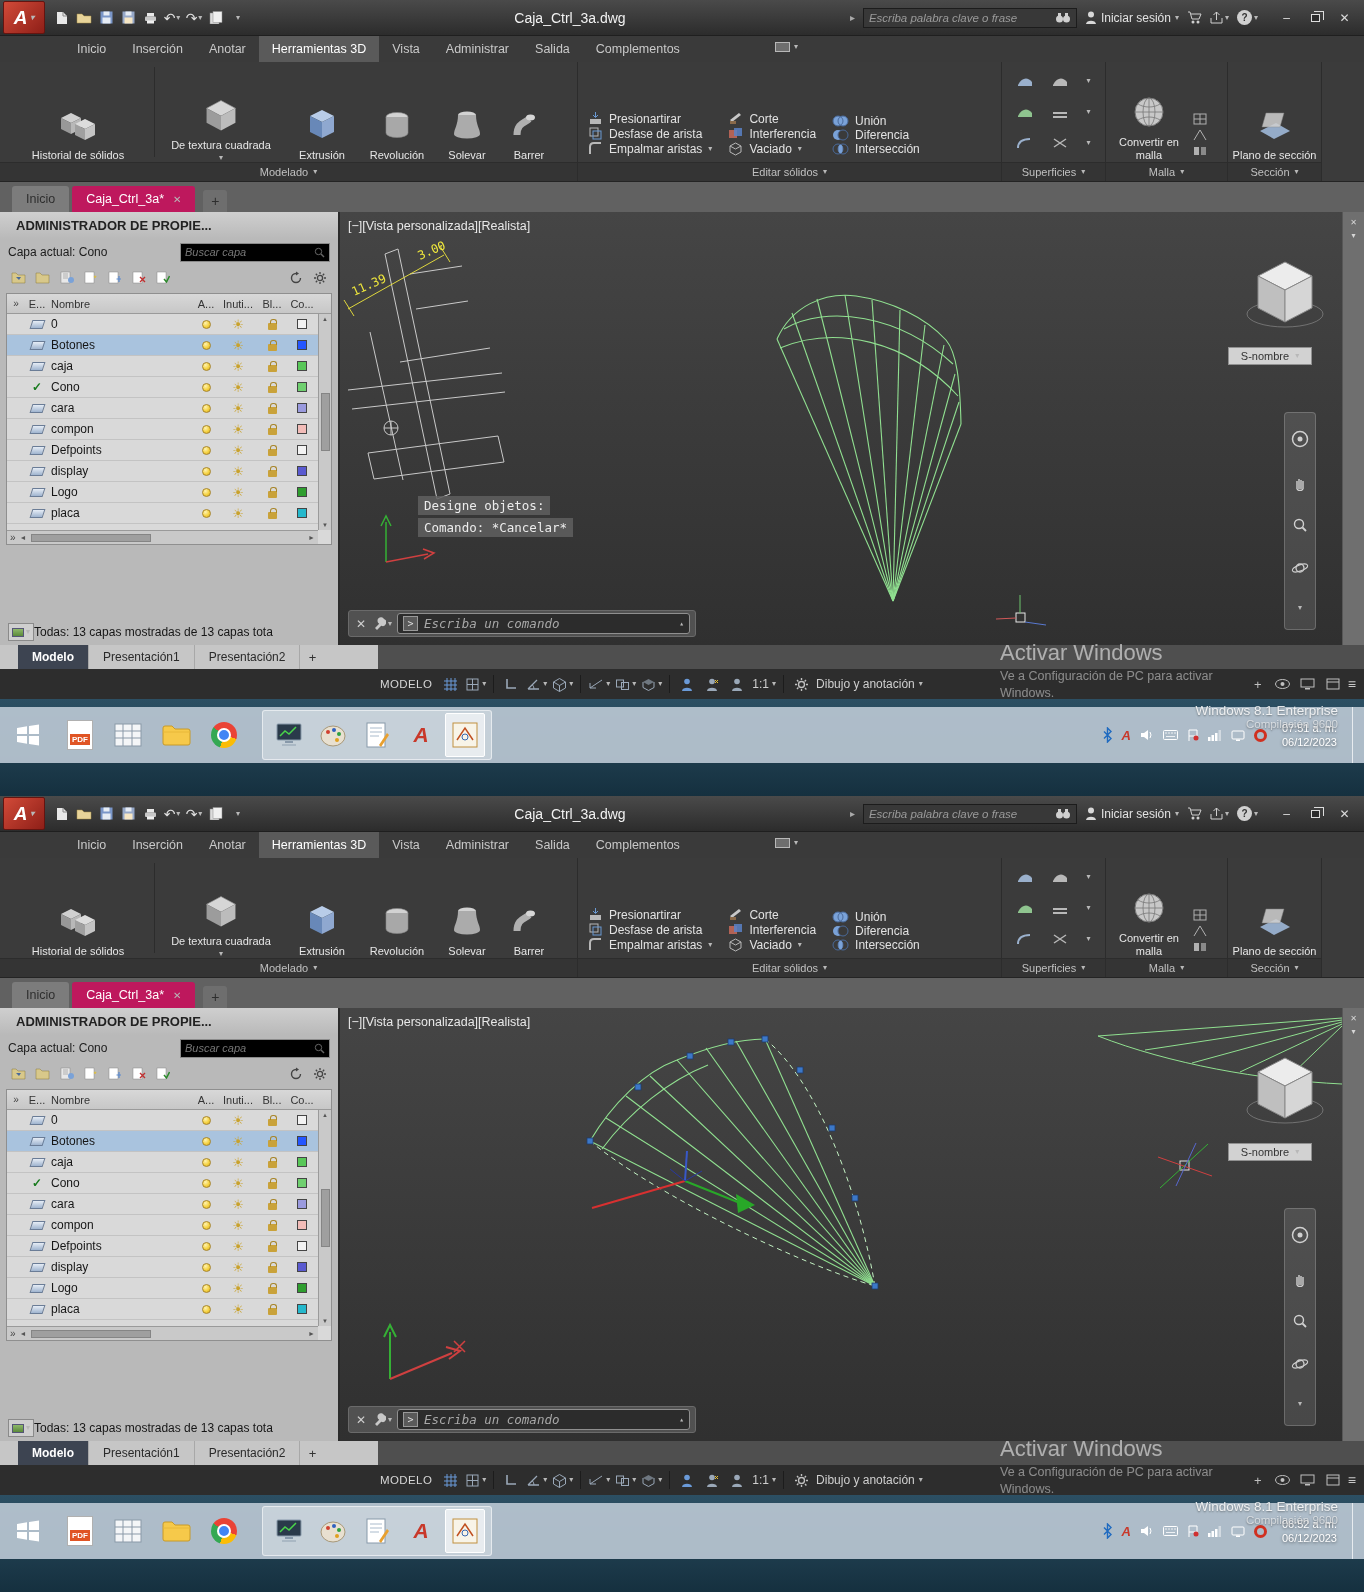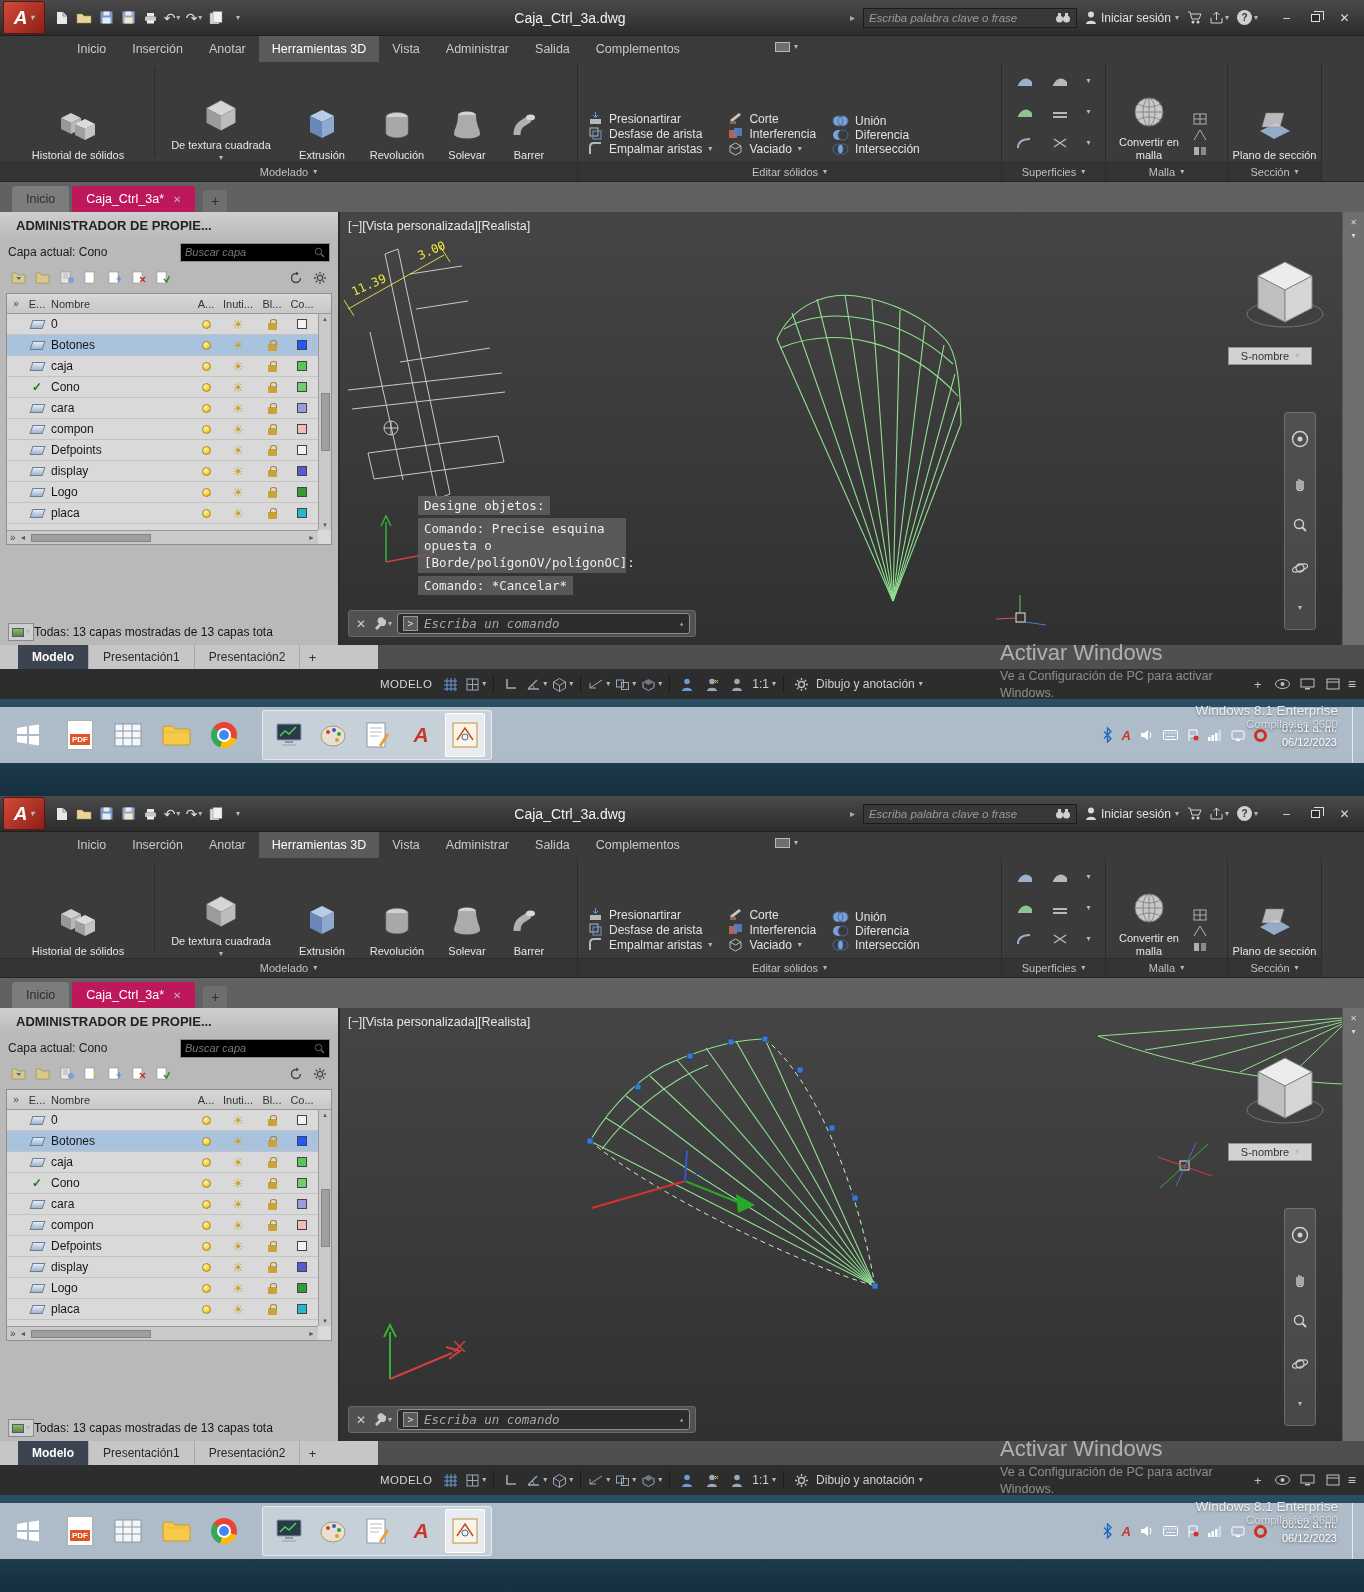--- a/index.html
+++ b/index.html
@@ -925,21 +925,20 @@
               <svg width="18" height="18">
                 <circle cx="9" cy="9" r="4" fill="none" stroke="#d0d0d0" stroke-width="1.3"></circle>
                 <ellipse cx="9" cy="9" rx="8" ry="3" fill="none" stroke="#d0d0d0" stroke-width="1" transform="rotate(-20 9 9)"></ellipse>
               </svg>
             </span>
         <span class="caret">▾</span>
       </div>
 
       <div class="cmd-history s0only">
         <span class="chip">Designe objetos:</span><br>
-        <div class="box">Comando: Precise esquina opuesta o [Borde/polígonOV/polígonOC]:</div>
         <span class="chip">Comando: *Cancelar*</span>
       </div>
 
       <div class="cmdbar">
         <span class="cx">✕</span>
         <span style="display:flex;align-items:center;gap:2px">
               <svg width="13" height="13">
                 <path d="M11,2 A3.5,3.5 0 1 0 6.2,6.8 L2,11 L4,13 L8.2,8.8 A3.5,3.5 0 0 0 11,2 Z" fill="#c8c8c8"></path>
               </svg>
               <span class="caret">▾</span>

